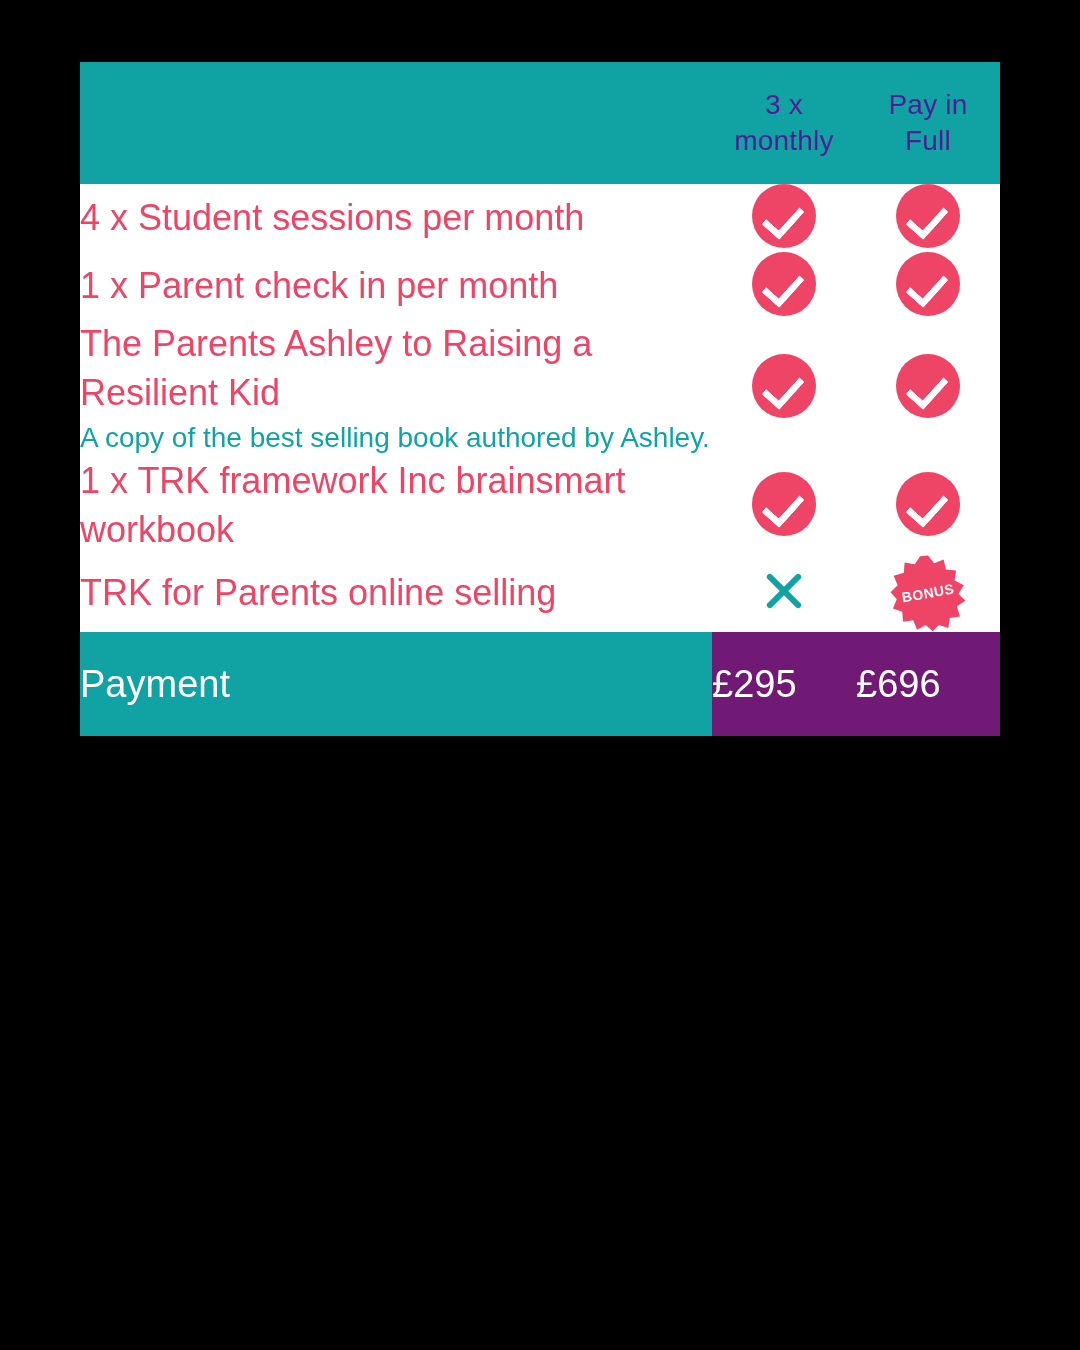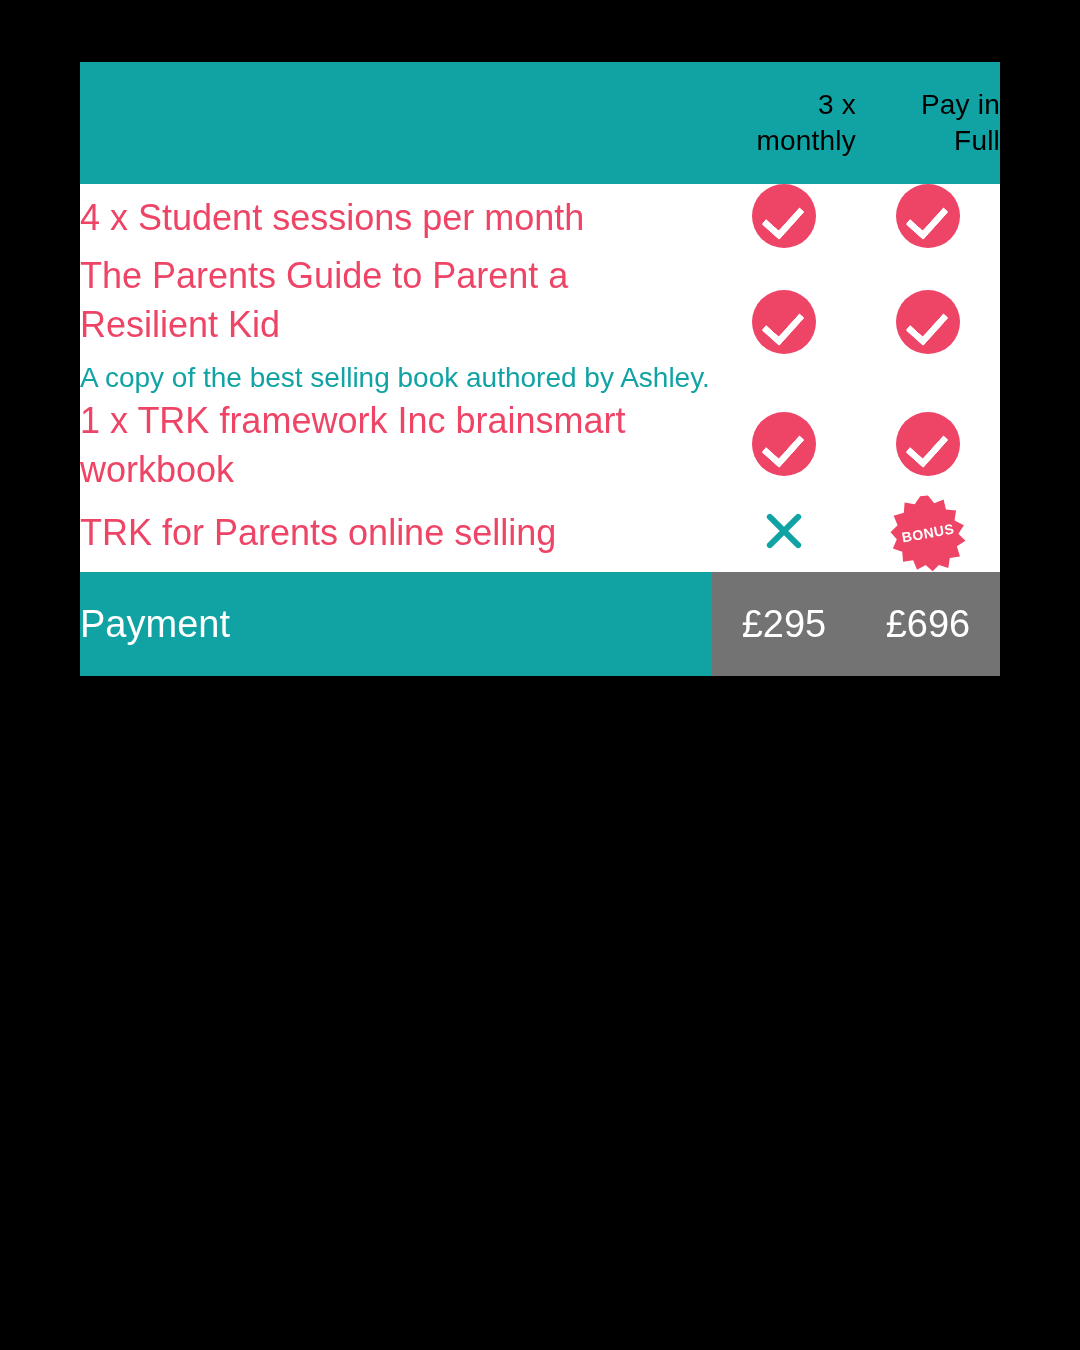--- a/index.html
+++ b/index.html
@@ -45,24 +45,24 @@
 
   
   .head-row td {
     background: #11A3A3;
     height: 122px;
   }
   .head-blank {
     background: #11A3A3;
   }
   .head-plan {
-    color: #000000;
+    color: #4c1d95;
     font-size: 28px;
     line-height: 1.28;
-    text-align: right;
+    text-align: center;
     font-weight: 400;
     letter-spacing: 0.2px;
   }
   .head-sep-left  { border-left: 4px solid #ffffff; }
 
   
   .feat-cell {
     background: #ffffff;
     padding: 22px 26px 22px 28px;
     border-top: 4px solid #11A3A3;
@@ -78,21 +78,21 @@
     color: #EE4466;
     font-size: 36px;
     line-height: 1.35;
     font-weight: 400;
   }
   .feat-sub {
     color: #11A3A3;
     font-size: 28px;
     line-height: 1.35;
     font-weight: 400;
-    margin-top: 10px;
+    margin-top: 2px;
   }
 
   
   .tick {
     display: inline-block;
     width: 64px;
     height: 64px;
     border-radius: 50%;
     background: #EE4466;
     position: relative;
@@ -161,22 +161,22 @@
     padding: 26px 28px;
     border-top: 4px solid #ffffff;
     border-radius: 10px;
   }
   .pay-label {
     color: #ffffff;
     font-size: 38px;
     font-weight: 400;
   }
   .pay-price-cell {
-    background: #737373;
-    text-align: center;
+    background: #701a75;
+    text-align: left;
     border-top: 4px solid #ffffff;
     border-left: 4px solid #ffffff;
     height: 104px;
   }
   .pay-price {
     color: #ffffff;
     font-size: 38px;
     font-weight: 400;
   }
 </style>
@@ -207,24 +207,35 @@
         <div class="feat-title">4 x Student sessions per month</div>
       </td>
       <td class="check-cell">
         <span class="tick"></span>
       </td>
       <td class="check-cell">
         <span class="tick"></span>
       </td>
     </tr>
 
-
-    <tr>
-      <td class="feat-cell">
-        <div class="feat-title">The Parents Guide to Parent a Resilient Kid</div>
+    <tr>
+      <td class="feat-cell">
+        <div class="feat-title">1 x Parent check in per month</div>
+      </td>
+      <td class="check-cell">
+        <span class="tick"></span>
+      </td>
+      <td class="check-cell">
+        <span class="tick"></span>
+      </td>
+    </tr>
+
+    <tr>
+      <td class="feat-cell">
+        <div class="feat-title">The Parents Ashley to Raising a Resilient Kid</div>
         <div class="feat-sub">A copy of the best selling book authored by Ashley.</div>
       </td>
       <td class="check-cell">
         <span class="tick"></span>
       </td>
       <td class="check-cell">
         <span class="tick"></span>
       </td>
     </tr>
 

